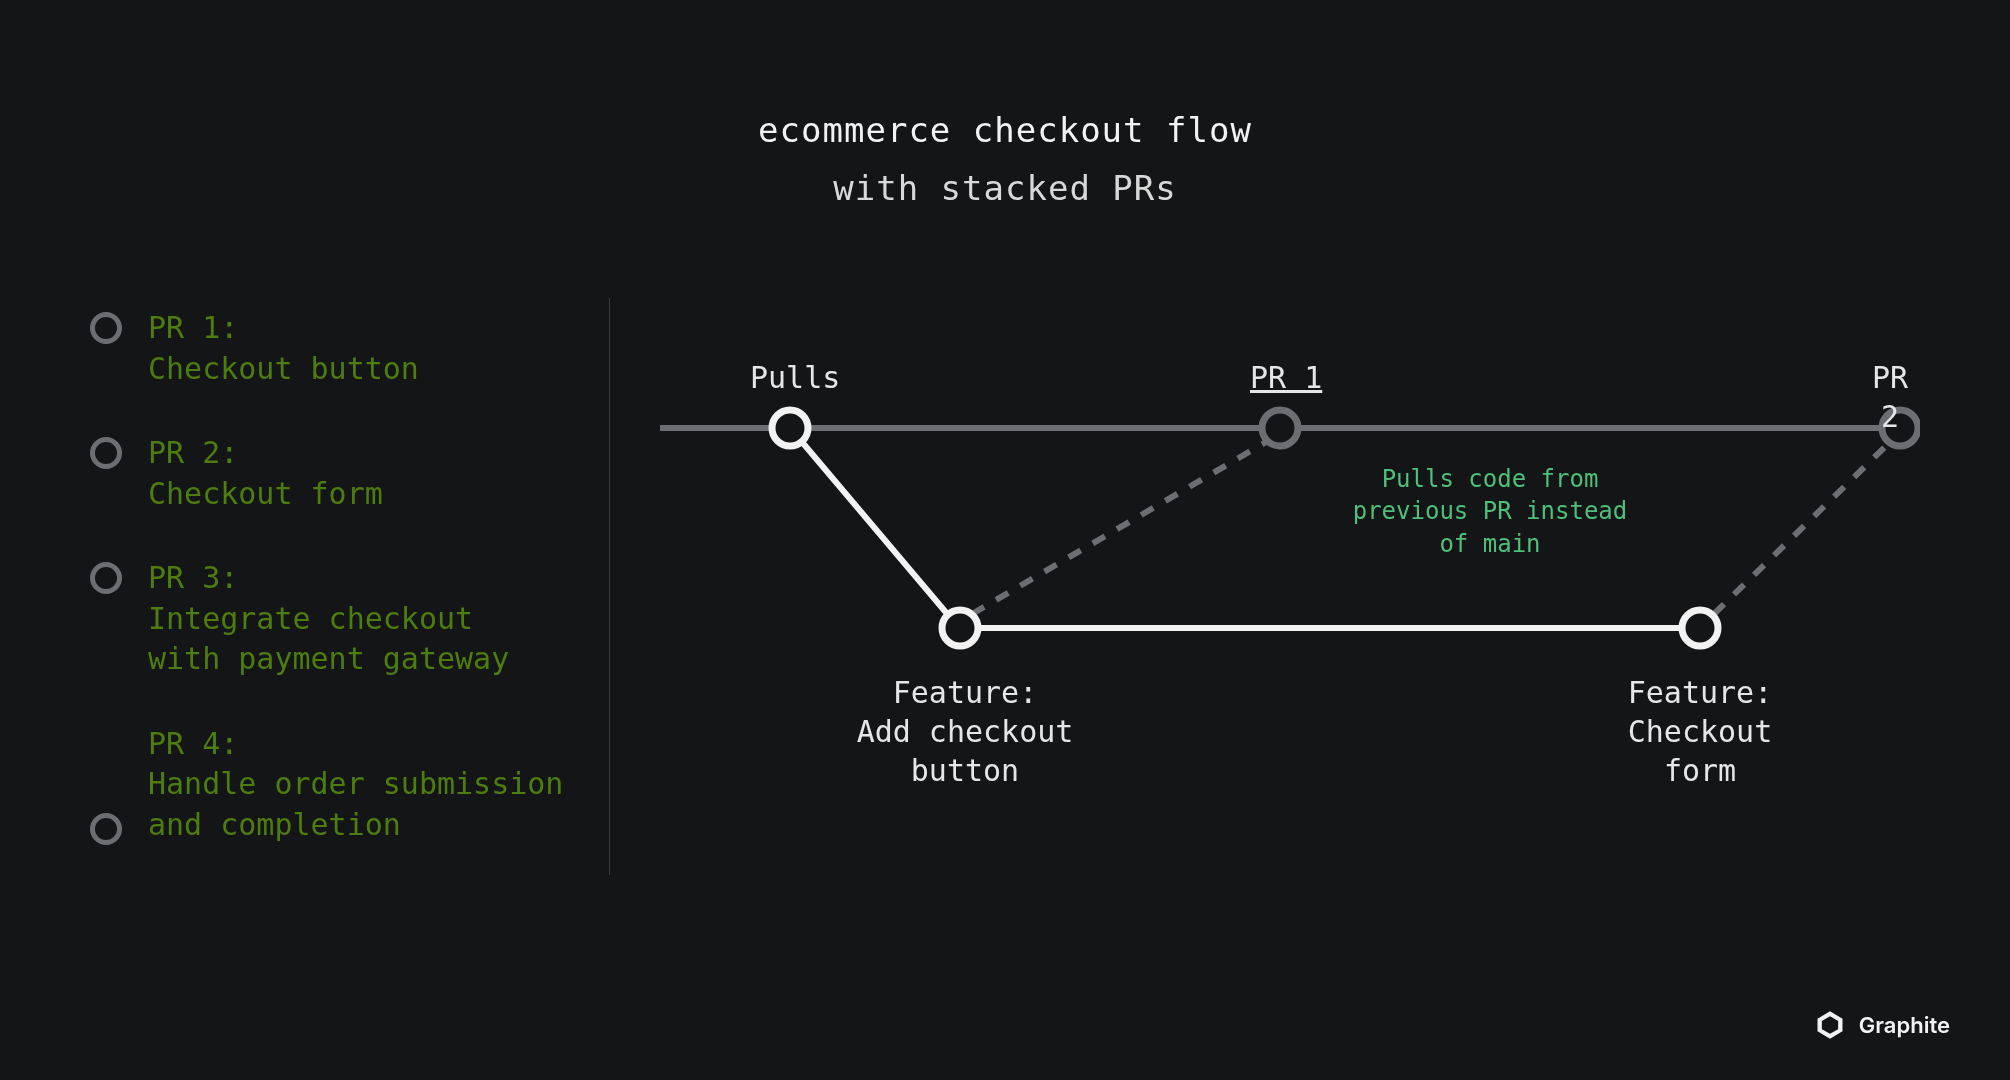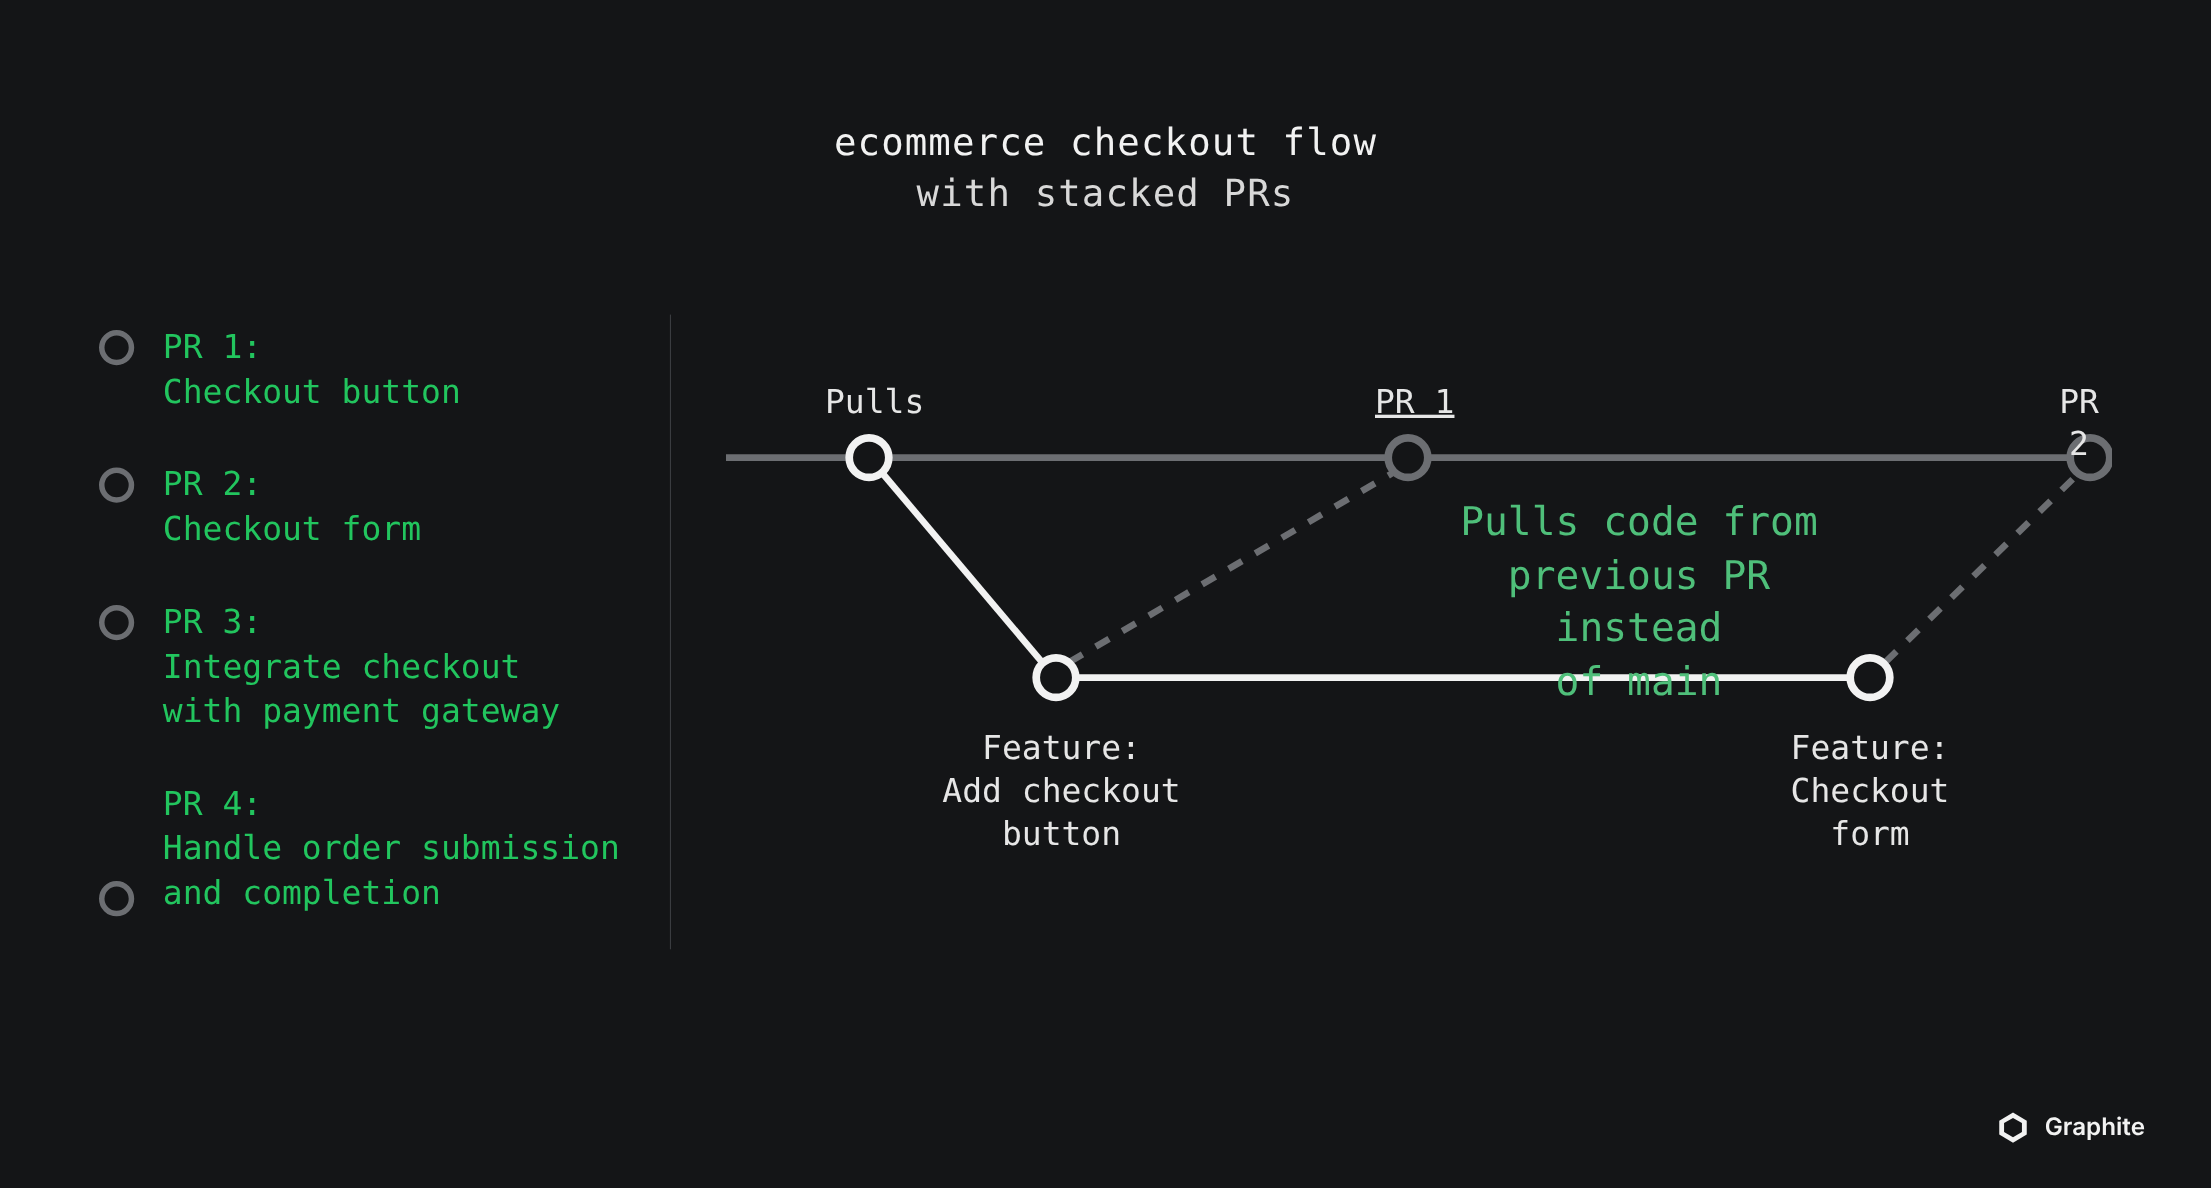--- a/index.html
+++ b/index.html
@@ -17,21 +17,21 @@
     padding-top: 110px;
   }
   .title {
     font-size: 34px;
     letter-spacing: 1px;
     text-underline-offset: 6px;
   }
   .subtitle {
     font-size: 34px;
     letter-spacing: 1px;
-    margin-top: 6px;
+    margin-top: 18px;
     color: #d8d8d8;
   }
   .content {
     display: flex;
     margin-top: 90px;
     padding: 0 90px 0 90px;
     gap: 50px;
     align-items: flex-start;
   }
   .sidebar {
@@ -52,21 +52,21 @@
     height: 32px;
     border: 5px solid #6c6e72;
     border-radius: 50%;
     flex-shrink: 0;
     margin-top: 4px;
   }
   .pr-text {
     margin-left: 26px;
     font-size: 30px;
     line-height: 1.35;
-    color: #22c55e;
+    color: #4d7c0f;
     white-space: pre-line;
   }
   .diagram {
     flex: 1;
     position: relative;
     height: 560px;
   }
   .diagram svg {
     position: absolute;
     top: 0; left: 0;
@@ -76,21 +76,21 @@
   .label {
     position: absolute;
     font-size: 30px;
     color: #e6e6e6;
     text-align: center;
     white-space: pre-line;
     line-height: 1.3;
   }
   .annotation {
     position: absolute;
-    font-size: 36px;
+    font-size: 24px;
     color: #4fbf7a;
     text-align: center;
     white-space: pre-line;
     line-height: 1.35;
   }
   .brand {
     position: absolute;
     right: 60px;
     bottom: 40px;
     display: flex;

